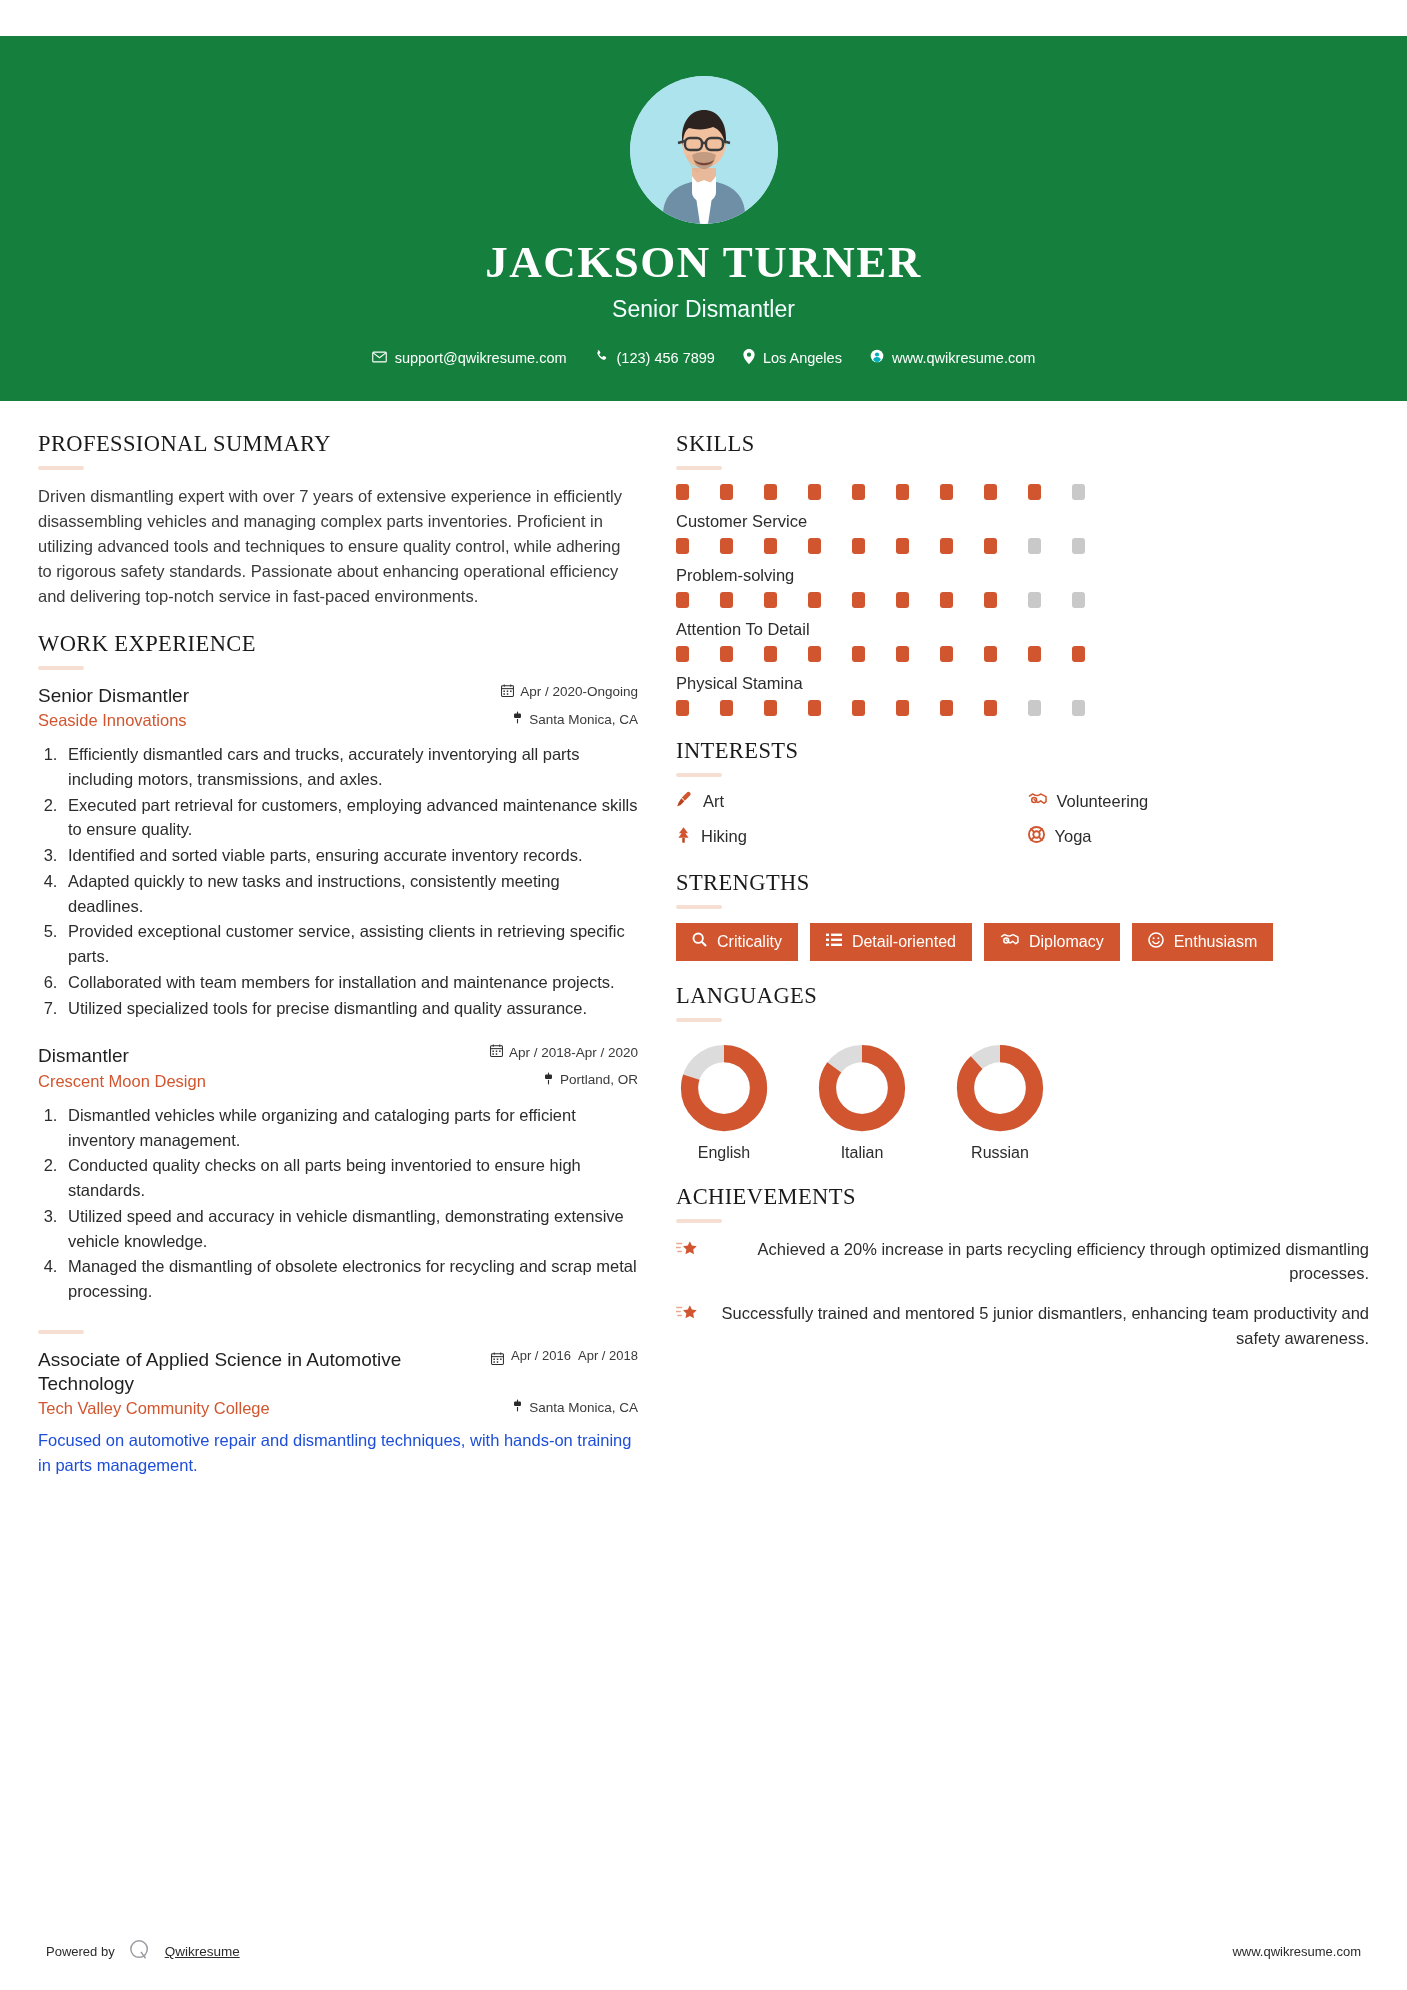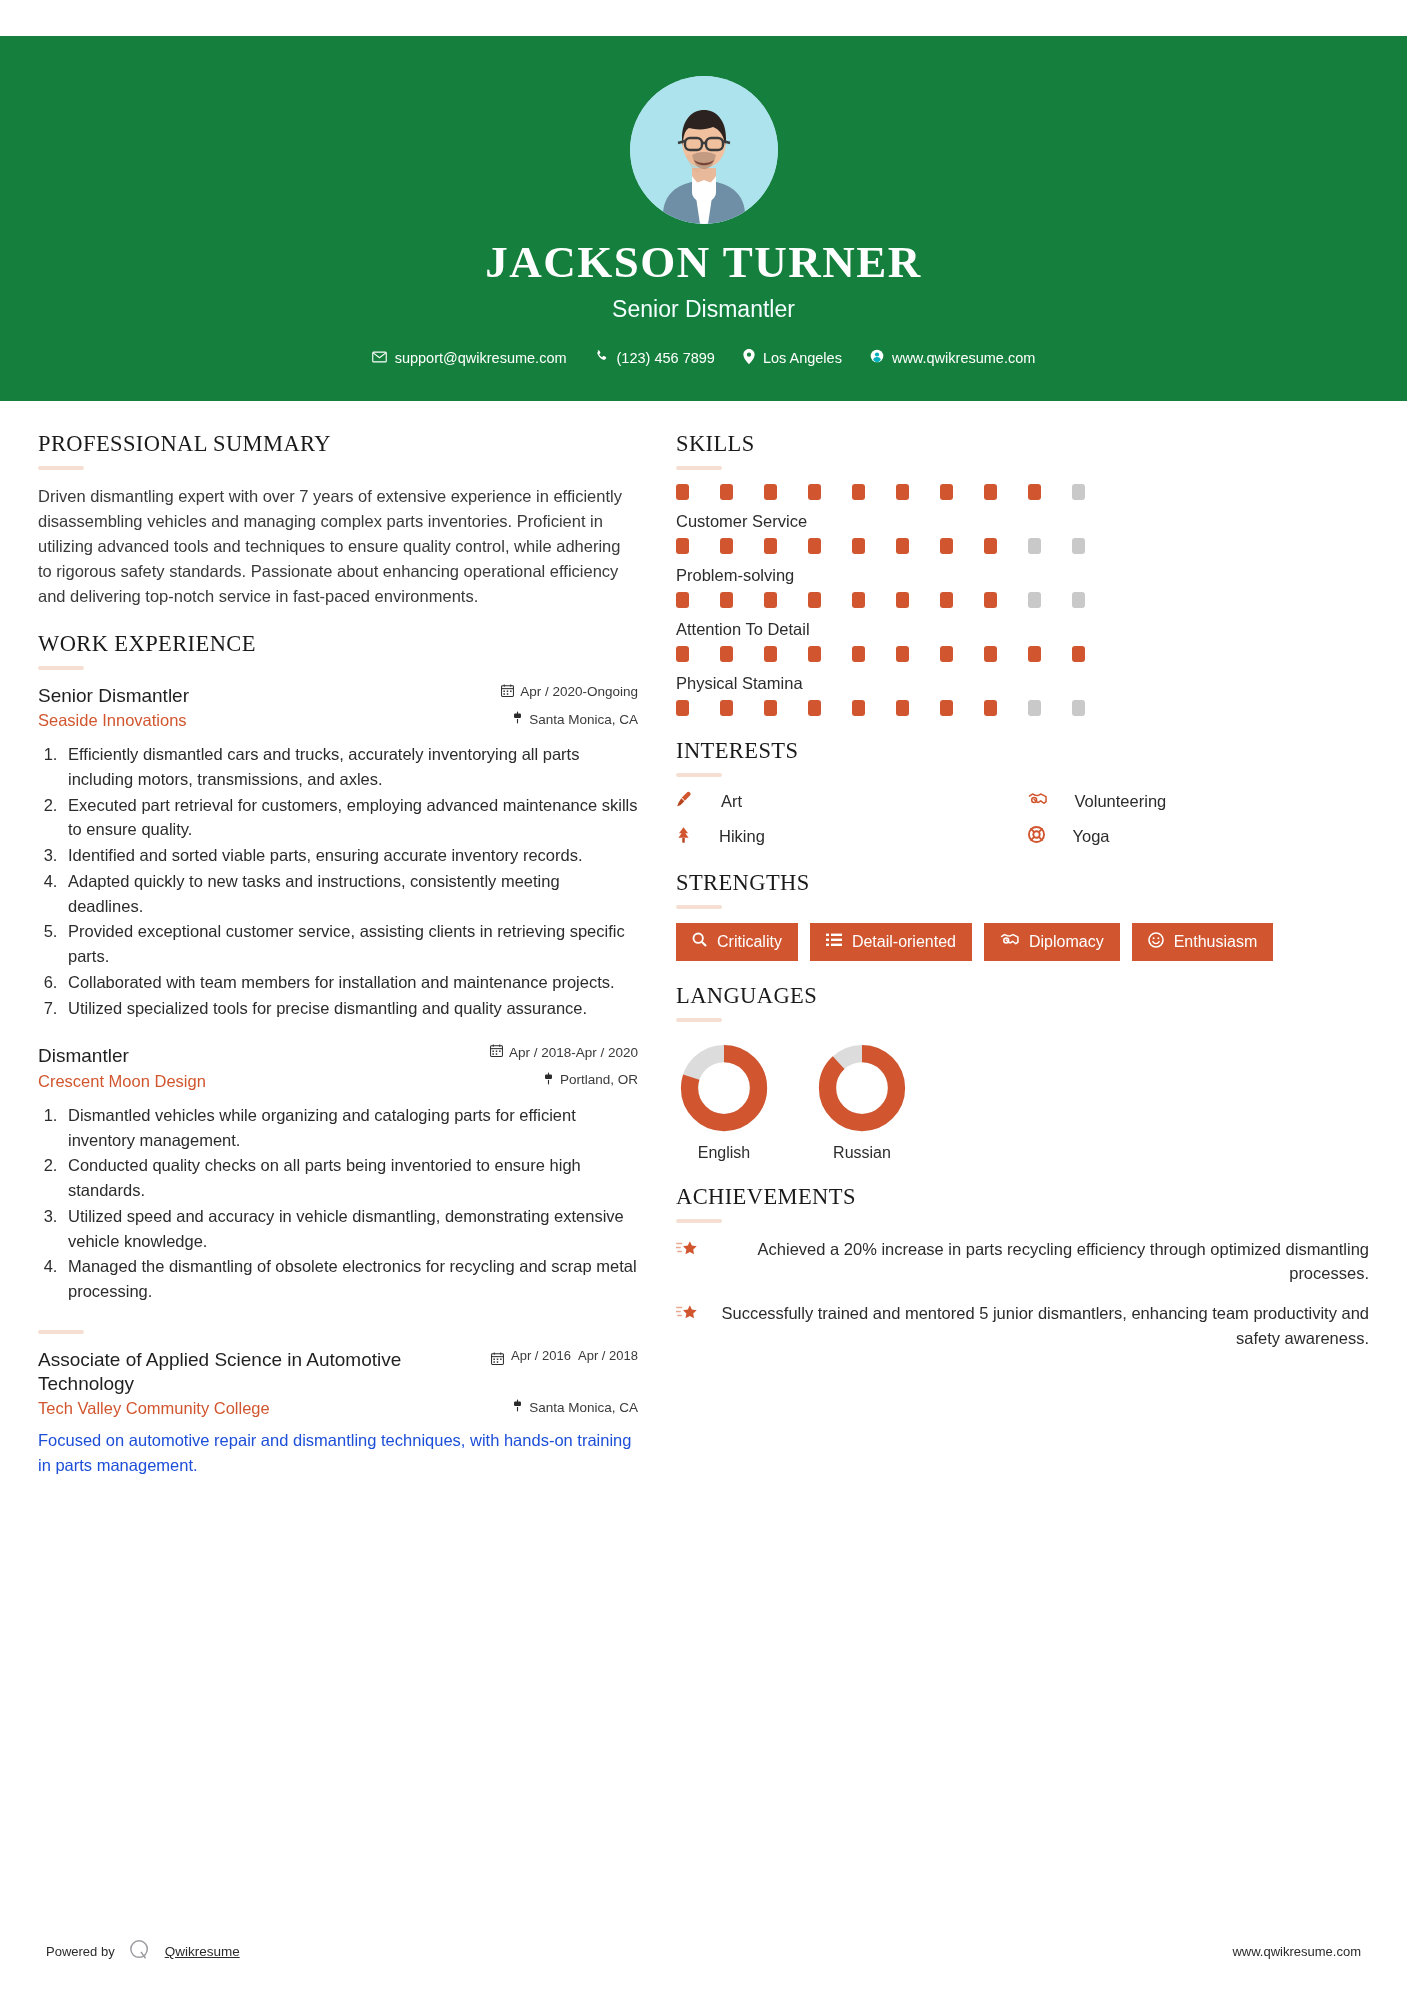--- a/index.html
+++ b/index.html
@@ -165,21 +165,21 @@
   .dot:last-child { margin-right: 0; }
 
   
   .interests-grid {
     display: grid;
     grid-template-columns: 1fr 1fr;
     row-gap: 14px;
     column-gap: 10px;
   }
   .interest {
-    display: flex; align-items: center; gap: 28px;
+    display: flex; align-items: center; gap: 10px;
     font-size: 16.5px; color: #2c2c2c;
   }
 
   
   .strengths { display: flex; flex-wrap: wrap; gap: 12px; }
   .strength {
     background: #d1562f;
     color: #fff;
     font-size: 16px;
     padding: 9px 16px;
@@ -619,20 +619,29 @@
                   <circle cx="40" cy="40" r="30" fill="none" stroke="#dcdcdc" stroke-width="15"></circle>
                   <circle cx="40" cy="40" r="30" fill="none" stroke="#d1562f" stroke-width="15" stroke-dasharray="150.79644737231007 188.49555921538757" transform="rotate(-90 40 40)"></circle>
                 </svg>
               </div>
             <div class="lang-label">English</div>
           </div>
           <div class="lang">
             <div>
                 <svg width="92" height="92" viewBox="0 0 80 80">
                   <circle cx="40" cy="40" r="30" fill="none" stroke="#dcdcdc" stroke-width="15"></circle>
+                  <circle cx="40" cy="40" r="30" fill="none" stroke="#d1562f" stroke-width="15" stroke-dasharray="160.22122533307945 188.49555921538757" transform="rotate(-90 40 40)"></circle>
+                </svg>
+              </div>
+            <div class="lang-label">Italian</div>
+          </div>
+          <div class="lang">
+            <div>
+                <svg width="92" height="92" viewBox="0 0 80 80">
+                  <circle cx="40" cy="40" r="30" fill="none" stroke="#dcdcdc" stroke-width="15"></circle>
                   <circle cx="40" cy="40" r="30" fill="none" stroke="#d1562f" stroke-width="15" stroke-dasharray="165.87609210954105 188.49555921538757" transform="rotate(-90 40 40)"></circle>
                 </svg>
               </div>
             <div class="lang-label">Russian</div>
           </div>
         </div>
       </div>
 
       <div class="block">
         <div class="sec-title">ACHIEVEMENTS</div>

